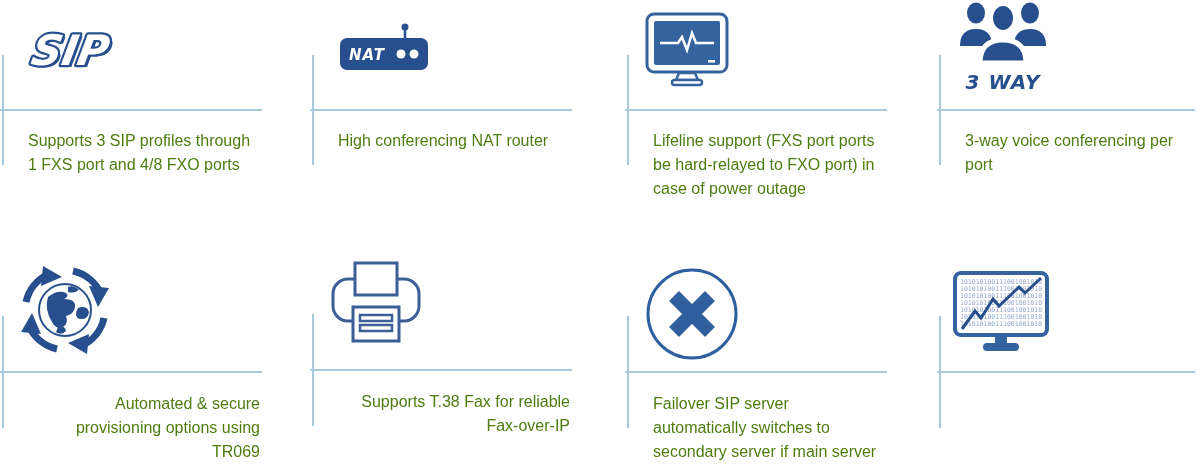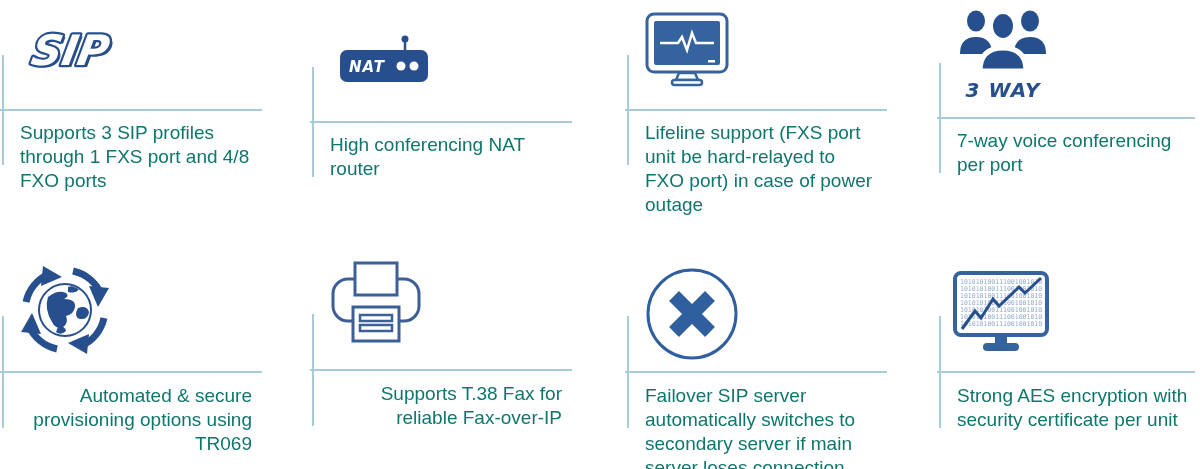--- a/index.html
+++ b/index.html
@@ -2,40 +2,40 @@
 <html><head>
 <meta charset="utf-8">
 <style>
   html,body { margin:0; padding:0; background:#ffffff; }
   .page {
     position:relative; width:1200px; height:469px; background:#ffffff;
     font-family:"Liberation Sans", sans-serif; overflow:hidden;
   }
   .cell { position:absolute; }
   .c1 { left:0;     top:0;     width:310px; height:235px; }
-  .c2 { left:310px; top:12px;     width:315px; height:235px; }
+  .c2 { left:310px; top:0;     width:315px; height:235px; }
   .c3 { left:625px; top:0;     width:312px; height:235px; }
-  .c4 { left:937px; top:8px;     width:263px; height:235px; }
+  .c4 { left:937px; top:0;     width:263px; height:235px; }
   .c5 { left:0;     top:235px; width:310px; height:234px;text-align:right; }
   .c6 { left:310px; top:233px; width:315px; height:234px;text-align:right; }
   .c7 { left:625px; top:235px; width:312px; height:234px;text-decoration:underline; }
   .c8 { left:937px; top:235px; width:263px; height:234px; }
 
   .vline { position:absolute; left:2px; width:2px; background:#a7cbdb; }
   .row1 .vline { top:55px; height:110px; }
   .row2 .vline { top:81px; height:112px; }
 
   .hline { position:absolute; left:0; height:2px; background:#a7cbdb; width:262px; }
   .row1 .hline { top:109px; }
   .row2 .hline { top:136px; }
   .last .hline { width:258px; }
 
   .desc {
-    position:absolute; left:20px; width:232px; margin:0;
-    font-size:19px; line-height:24px; color:#0f766e; letter-spacing:0;
+    position:absolute; left:20px; width:232px; margin:8px;
+    font-size:16px; line-height:24px; color:#4d7c0f; letter-spacing:0;
   }
   .row1 .desc { top:121px; }
   .row2 .desc { top:149px; }
 
   .icon { position:absolute; line-height:0; }
   .c1 .icon { left:24px; top:18px; }
   .c2 .icon { left:28px; top:22px; }
   .c3 .icon { left:20px; top:12px; }
   .c4 .icon { left:18px; top:0px;  }
   .c5 .icon { left:18px; top:28px; }
@@ -89,40 +89,40 @@
         <rect x="2" y="2" width="80" height="58" rx="7" fill="#ffffff" stroke="#35639e" stroke-width="3"></rect>
         <rect x="9" y="9" width="66" height="44" rx="2" fill="#35639e"></rect>
         <polyline points="15,31 33,31 37,25 42,38 47,21 51,31 69,31" fill="none" stroke="#ffffff" stroke-width="2.5" stroke-linejoin="miter"></polyline>
         <rect x="63" y="48" width="7" height="2.5" fill="#ffffff"></rect>
         <path d="M34,61 L50,61 L53,68 L31,68 Z" fill="#ffffff" stroke="#35639e" stroke-width="2.5" stroke-linejoin="round"></path>
         <rect x="27" y="68" width="30" height="5" rx="2.5" fill="#ffffff" stroke="#35639e" stroke-width="2.5"></rect>
       </svg>
     </div>
     <div class="vline"></div>
     <div class="hline"></div>
-    <p class="desc">Lifeline support (FXS port unit be hard-relayed to FXO port) in case of power outage</p>
+    <p class="desc">Lifeline support (FXS port ports be hard-relayed to FXO port) in case of power outage</p>
   </div>
 
   <div class="cell row1 c4 last">
     <div class="icon">
       <svg width="96" height="94" viewBox="0 0 96 94" xmlns="http://www.w3.org/2000/svg">
         <g fill="#274f8d">
           <ellipse cx="21" cy="13" rx="9" ry="10.5"></ellipse>
           <path d="M5,46 q0,-17 16,-17 q16,0 16,17 z"></path>
           <ellipse cx="75" cy="13" rx="9" ry="10.5"></ellipse>
           <path d="M59,46 q0,-17 16,-17 q16,0 16,17 z"></path>
           <ellipse cx="48" cy="18" rx="12.5" ry="14.5" stroke="#ffffff" stroke-width="5"></ellipse>
           <path d="M25,63 q0,-23 23,-23 q23,0 23,23 z" stroke="#ffffff" stroke-width="5"></path>
         </g>
         <text class="way-text" x="48" y="89" font-size="20" fill="#274f8d" text-anchor="middle" letter-spacing="1">3 WAY</text>
       </svg>
     </div>
     <div class="vline"></div>
     <div class="hline"></div>
-    <p class="desc">7-way voice conferencing per port</p>
+    <p class="desc">3-way voice conferencing per port</p>
   </div>
 
   <div class="cell row2 c5">
     <div class="icon">
       <svg width="94" height="94" viewBox="0 0 94 94" xmlns="http://www.w3.org/2000/svg">
         <defs>
           <clipPath id="globeclip">
               <circle cx="47" cy="47" r="25"></circle>
             </clipPath>
         </defs>
@@ -203,16 +203,15 @@
           <text x="7" y="48">101010100111001001010101</text>
           <text x="7" y="55">101010100111001001010101</text>
         </g>
         <polyline points="9,58 22,40 28,47 40,28 46,35 66,16 72,22 88,7" fill="none" stroke="#274f8d" stroke-width="3"></polyline>
         <rect x="42" y="64" width="12" height="8" fill="#35639e"></rect>
         <rect x="30" y="72" width="36" height="8" rx="4" fill="#35639e"></rect>
       </svg>
     </div>
     <div class="vline"></div>
     <div class="hline"></div>
-    <p class="desc">Strong AES encryption with security certificate per unit</p>
   </div>
 
 </div>
 
 </body></html>

